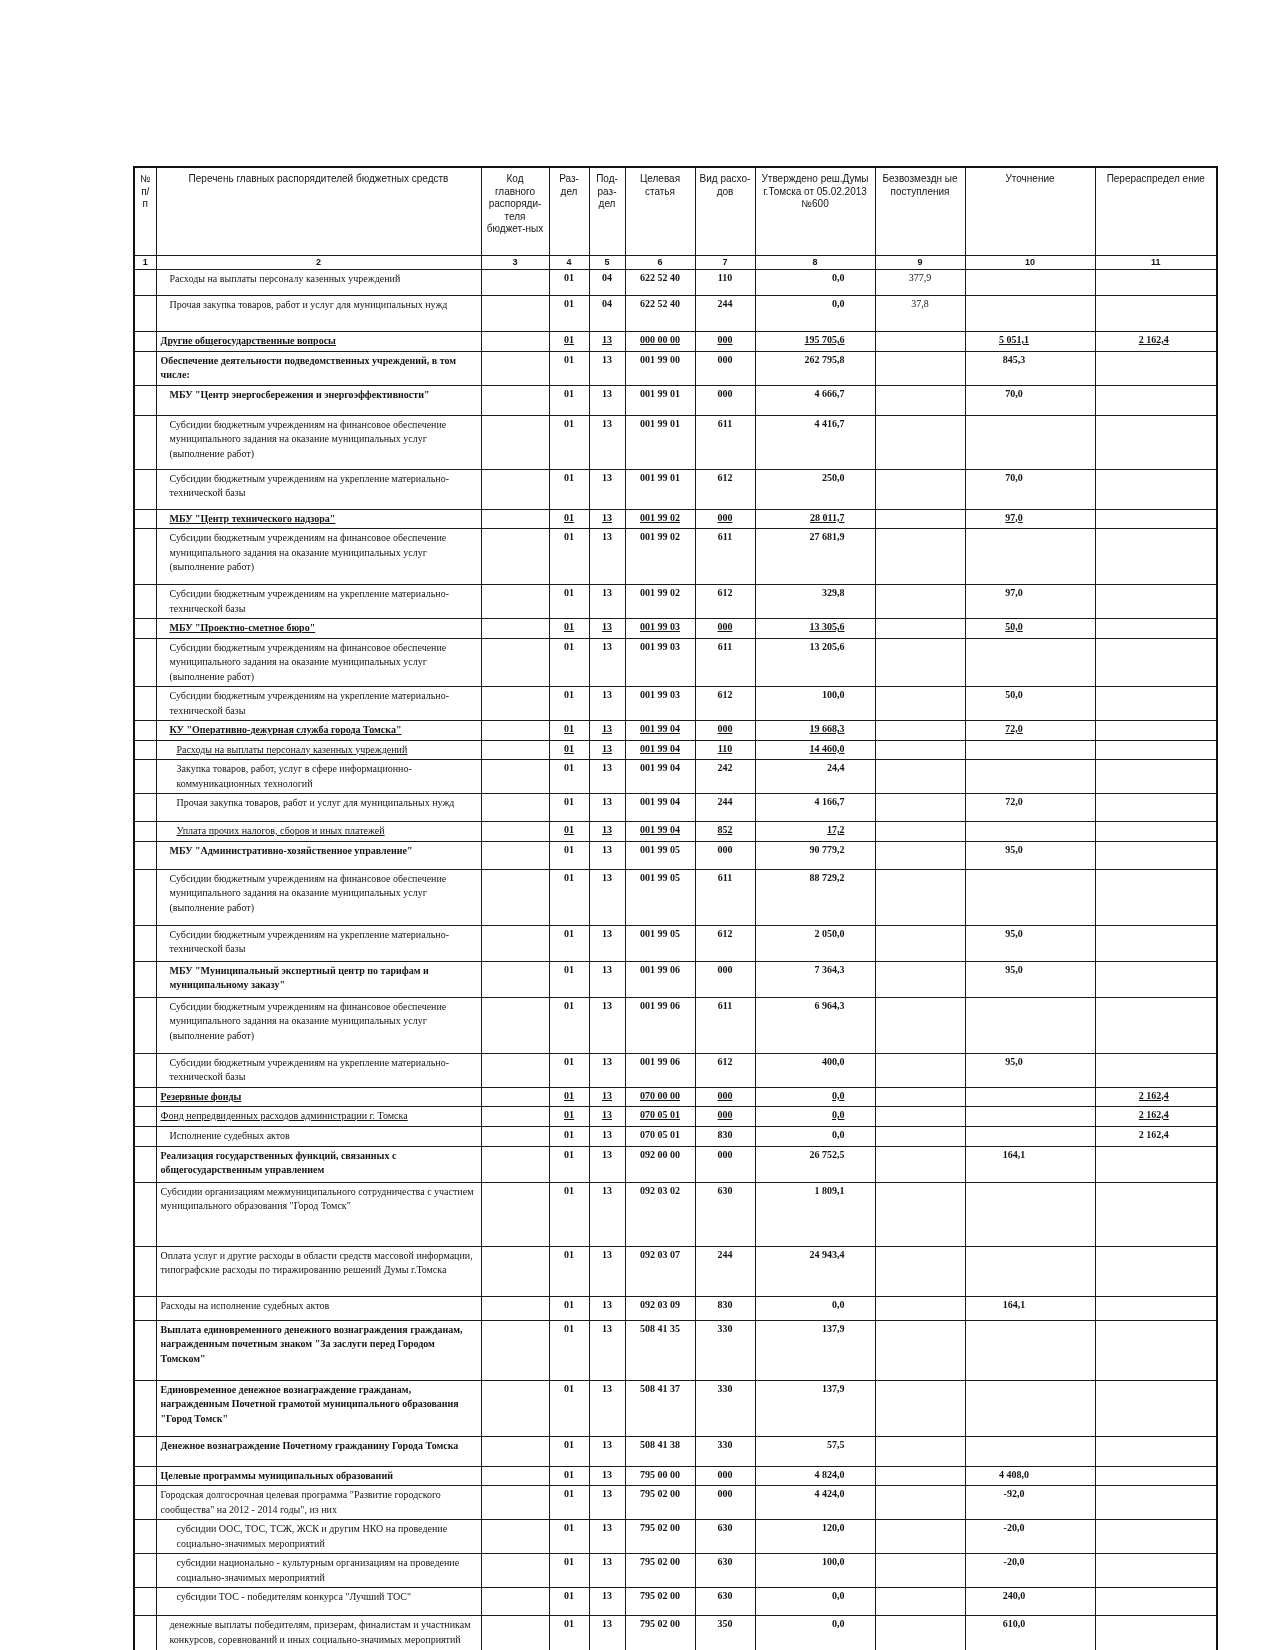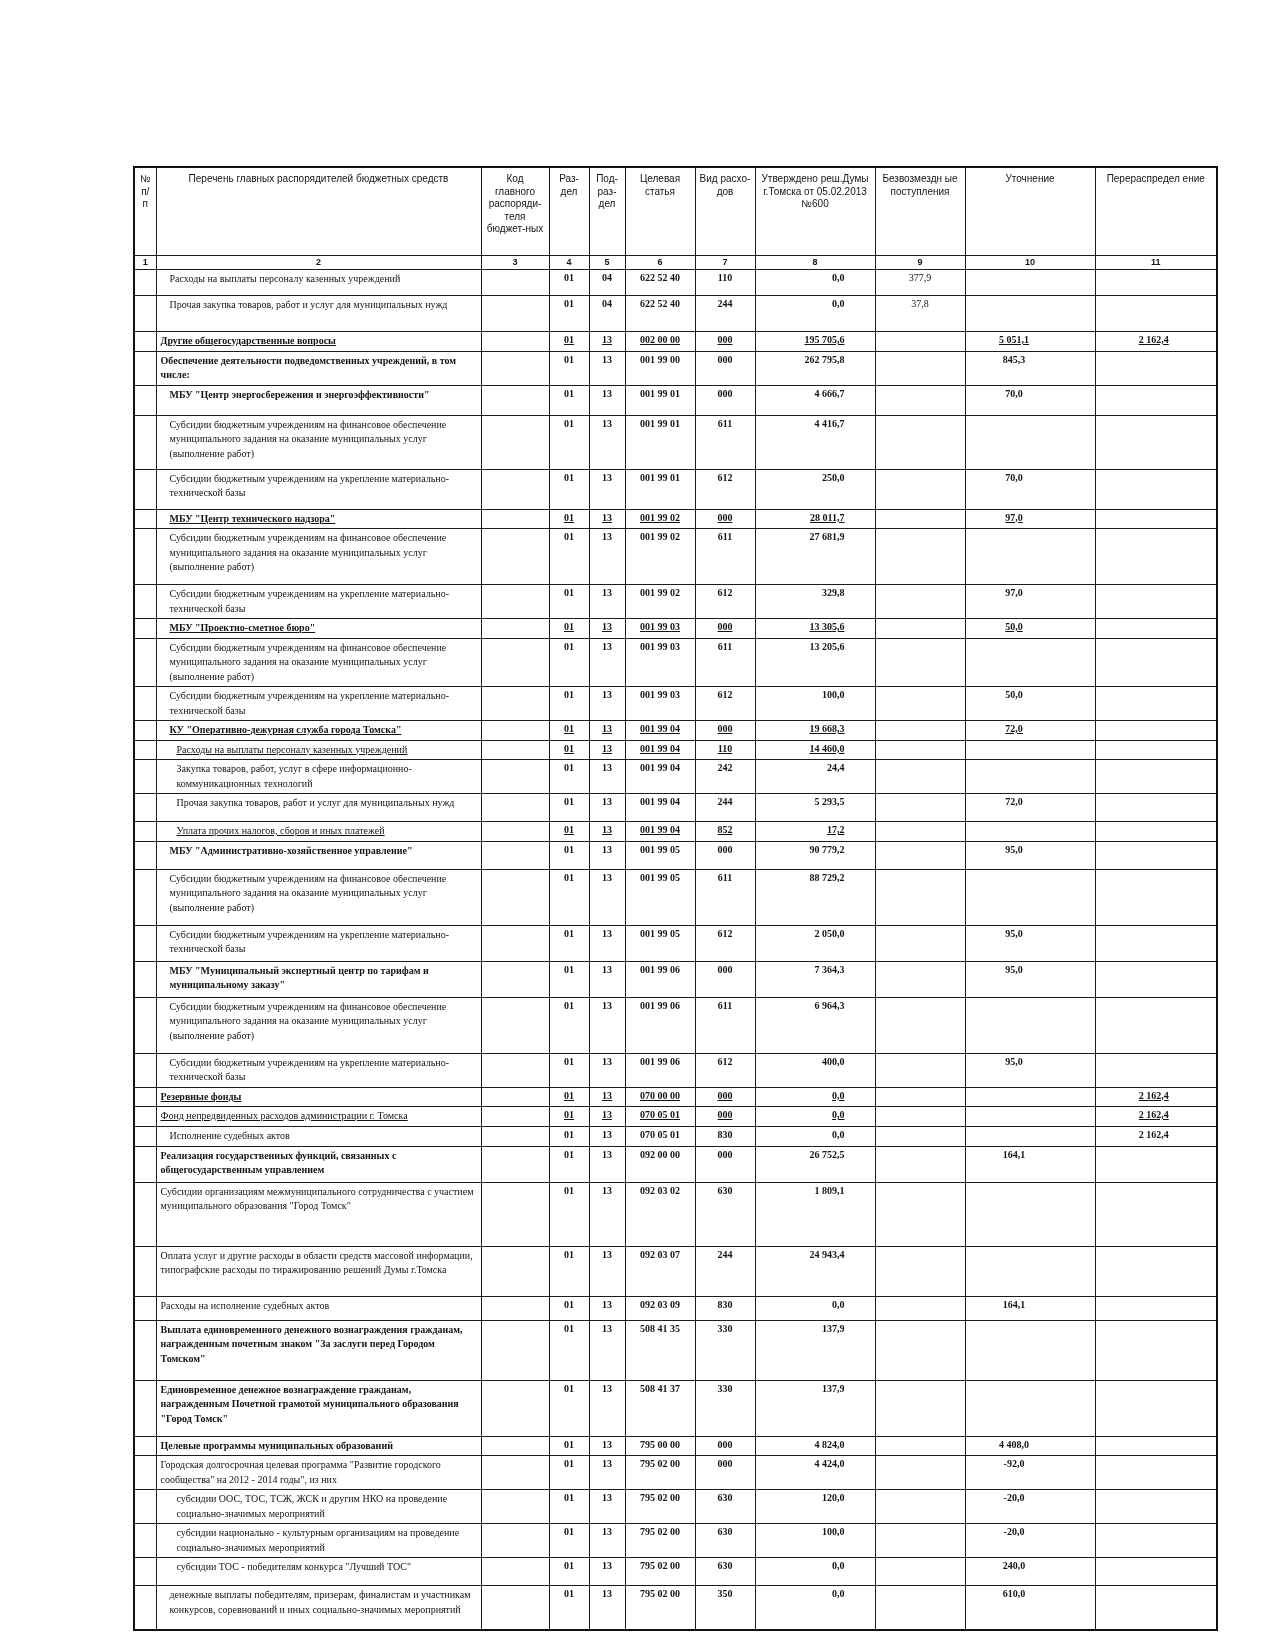--- a/index.html
+++ b/index.html
@@ -99,21 +99,21 @@
             <td class="c-r co-bezv">37,8</td>
             <td class="c-r co-ut"></td>
             <td class="c-r co-per"></td>
           </tr>
           <tr class="b u" style="height: 18px;">
             <td class="c-c"></td>
             <td class="c-desc">Другие общегосударственные вопросы</td>
             <td class="c-c"></td>
             <td class="c-c">01</td>
             <td class="c-c">13</td>
-            <td class="c-c">002 00 00</td>
+            <td class="c-c">000 00 00</td>
             <td class="c-c">000</td>
             <td class="c-r co-utv">195 705,6</td>
             <td class="c-r co-bezv"></td>
             <td class="c-r co-ut">5 051,1</td>
             <td class="c-r co-per">2 162,4</td>
           </tr>
           <tr class="b" style="height: 30px;">
             <td class="c-c"></td>
             <td class="c-desc">Обеспечение деятельности подведомственных учреждений, в том числе:</td>
             <td class="c-c"></td>
@@ -283,21 +283,21 @@
             <td class="c-r co-per"></td>
           </tr>
           <tr class="i2" style="height: 28px;">
             <td class="c-c"></td>
             <td class="c-desc">Прочая закупка товаров, работ и услуг для муниципальных нужд</td>
             <td class="c-c"></td>
             <td class="c-c">01</td>
             <td class="c-c">13</td>
             <td class="c-c">001 99 04</td>
             <td class="c-c">244</td>
-            <td class="c-r co-utv">5 293,5</td>
+            <td class="c-r co-utv">4 166,7</td>
             <td class="c-r co-bezv"></td>
             <td class="c-r co-ut">72,0</td>
             <td class="c-r co-per"></td>
           </tr>
           <tr class="u i2" style="height: 16px;">
             <td class="c-c"></td>
             <td class="c-desc">Уплата прочих налогов, сборов и иных платежей</td>
             <td class="c-c"></td>
             <td class="c-c">01</td>
             <td class="c-c">13</td>
@@ -492,20 +492,33 @@
           </tr>
           <tr class="b" style="height: 56px; margin-left: 6px;">
             <td class="c-c"></td>
             <td class="c-desc">Единовременное денежное вознаграждение гражданам, награжденным Почетной грамотой муниципального образования "Город Томск"</td>
             <td class="c-c"></td>
             <td class="c-c">01</td>
             <td class="c-c">13</td>
             <td class="c-c">508 41 37</td>
             <td class="c-c">330</td>
             <td class="c-r co-utv">137,9</td>
+            <td class="c-r co-bezv"></td>
+            <td class="c-r co-ut"></td>
+            <td class="c-r co-per"></td>
+          </tr>
+          <tr class="b" style="height: 30px;">
+            <td class="c-c"></td>
+            <td class="c-desc">Денежное вознаграждение Почетному гражданину Города Томска</td>
+            <td class="c-c"></td>
+            <td class="c-c">01</td>
+            <td class="c-c">13</td>
+            <td class="c-c">508 41 38</td>
+            <td class="c-c">330</td>
+            <td class="c-r co-utv">57,5</td>
             <td class="c-r co-bezv"></td>
             <td class="c-r co-ut"></td>
             <td class="c-r co-per"></td>
           </tr>
           <tr class="b" style="height: 18px;">
             <td class="c-c"></td>
             <td class="c-desc">Целевые программы муниципальных образований</td>
             <td class="c-c"></td>
             <td class="c-c">01</td>
             <td class="c-c">13</td>

